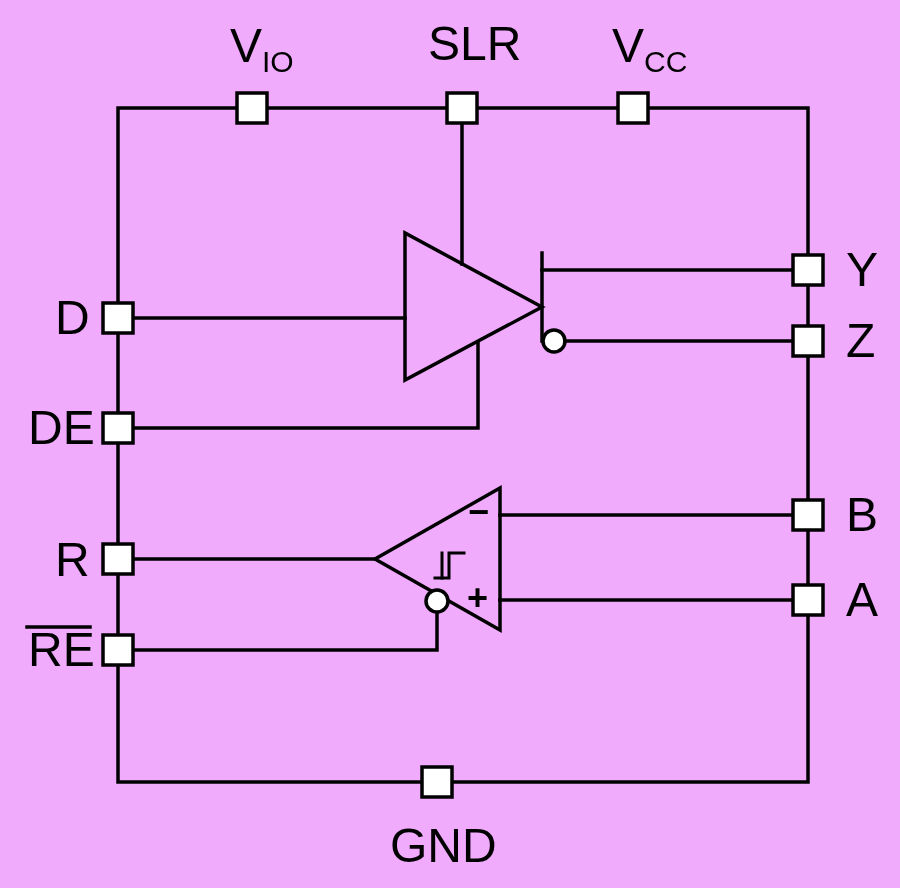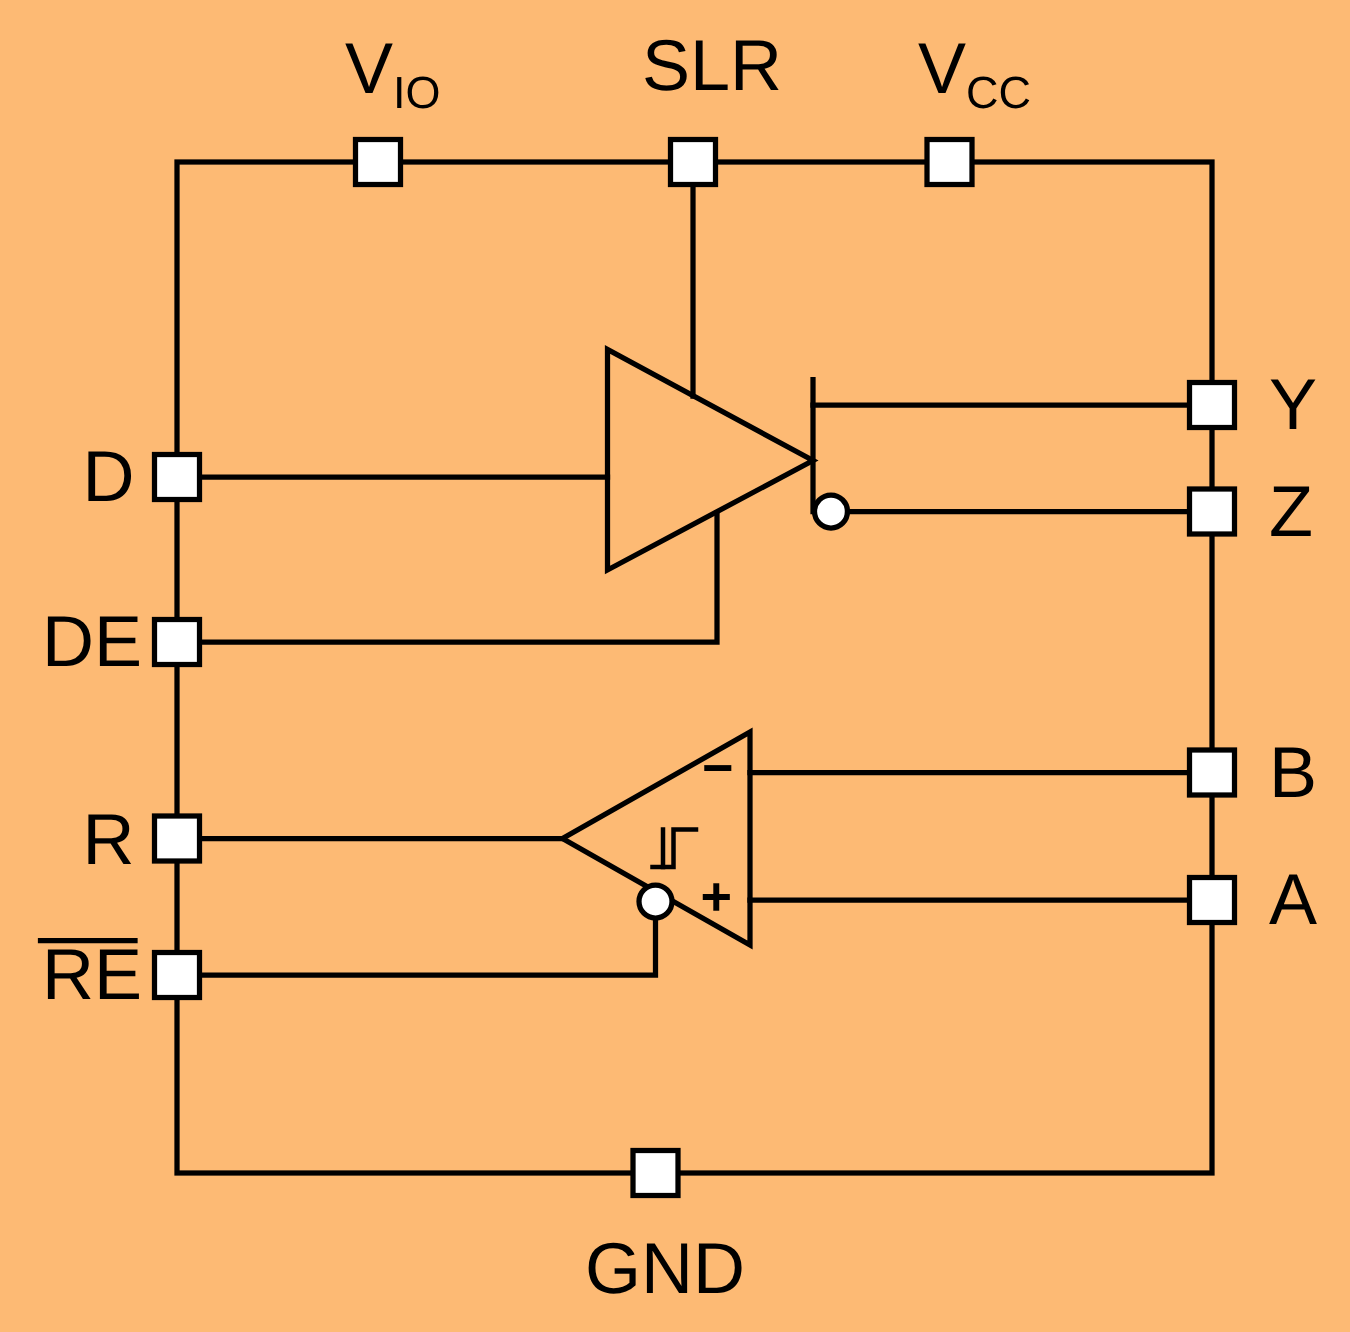--- a/index.html
+++ b/index.html
@@ -3,21 +3,21 @@
 <meta charset="utf-8">
 <style>
   html, body {
     margin: 0;
     padding: 0;
     background: #ffffff;
   }
   .stage {
     width: 900px;
     height: 888px;
-    background: #fdba74;
+    background: #f0abfc;
     position: relative;
   }
   svg text {
     font-family: "Liberation Sans", sans-serif;
   }
   .pin-label { font-size: 48px; }
   .sub       { font-size: 30px; }
   .sign      { font-size: 36px; font-weight: bold; }
 </style>
 </head>

